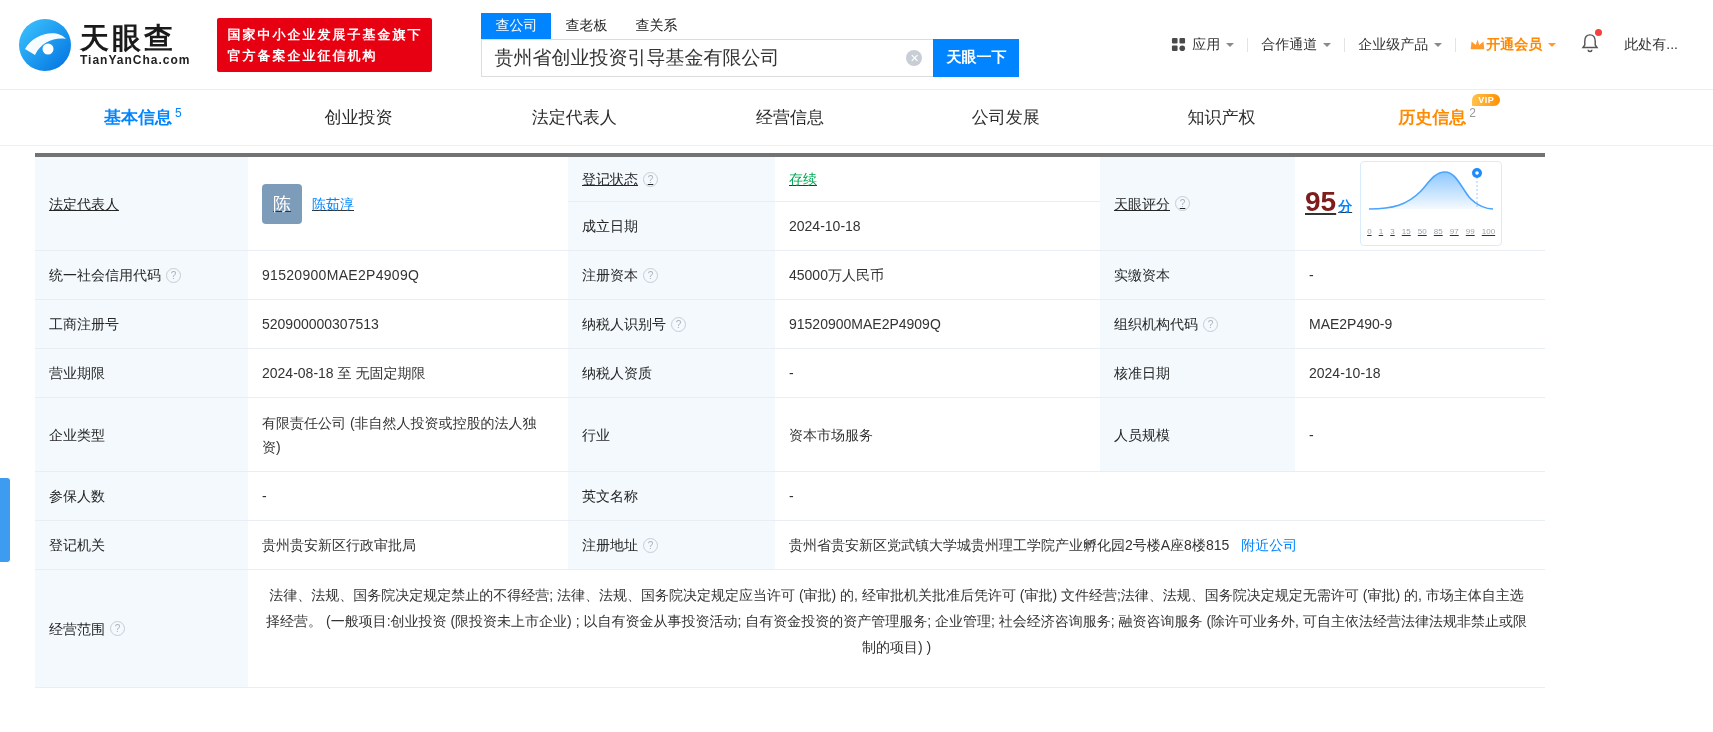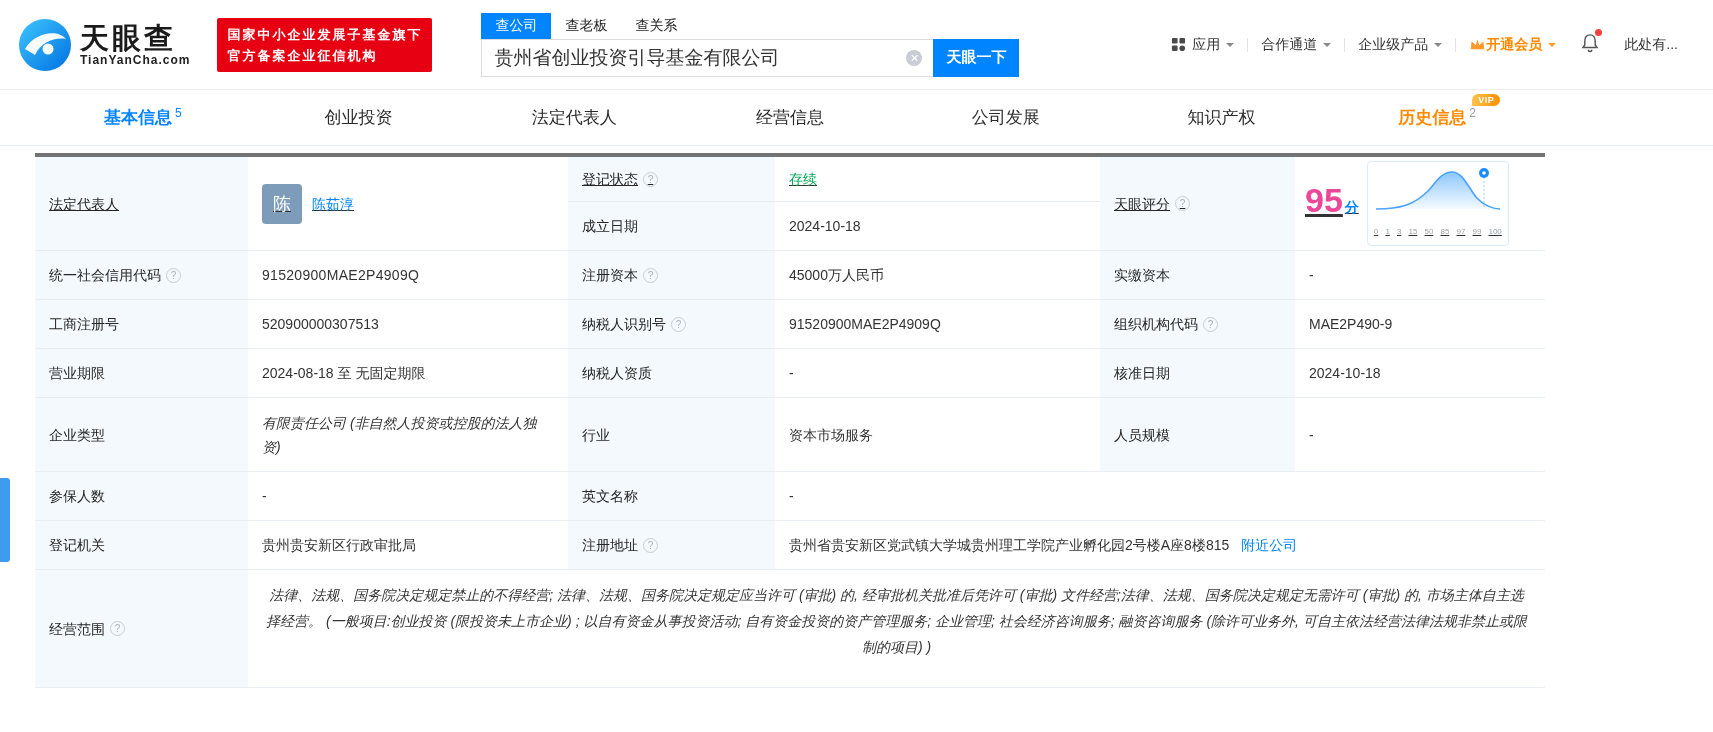--- a/index.html
+++ b/index.html
@@ -49,27 +49,27 @@
   .c { border-bottom:1px solid #e9eef4; display:flex; align-items:center; padding:0 14px; font-size:14px; color:#333; line-height:24px; }
   .c.top { border-top:4px solid #737373;text-decoration:underline; }
   .lb { background:#f3f9fc; color:#262626; }
   .help { display:inline-block; width:15px; height:15px; min-width:15px; border:1px solid #c6cdd6; border-radius:50%; color:#a9b1bc; font-size:10px; line-height:13px; text-align:center; margin-left:5px; cursor:pointer; }
   .avatar { width:40px; height:40px; min-width:40px; border-radius:4px; background:#7d9cba; color:#fff; font-size:18px; display:flex; align-items:center; justify-content:center; }
   .link { color:#0084ff; cursor:pointer; text-decoration:none; }
   .green { color:#00a854; }
   .mono-gap { letter-spacing:.3px; }
   .score-cell { padding:4px 6px 4px 10px; }
   .score-left { display:flex; align-items:baseline; }
-  .score-num { font-size:34px; font-weight:bold; color:#ec4899; }
+  .score-num { font-size:28px; font-weight:bold; color:#7f1d1d; }
   .score-unit { font-size:14px; color:#0084ff; margin-left:2px; font-weight:bold; }
   .chart-box { margin-left:8px; border:1px solid #d9ecfc; border-radius:4px; padding:3px 4px 1px 4px; background:#fff; }
   .axis { display:flex; justify-content:space-between; font-size:8px; color:#9aa4ad; padding:0 2px; }
   .axis span { text-align:center; }
   .scope-text { padding:12px 16px; align-items:flex-start;text-align:center; }
-  .wrapline { white-space:normal;font-style:italic; }
+  .wrapline { white-space:normal; }
   .side-strip { position:absolute; left:0; top:478px; width:10px; height:84px; background:#3d9bf0; border-radius:0 3px 3px 0; }
 </style>
 </head>
 <body>
 
 <div class="header">
   <div class="logo">
     <svg width="54" height="54" viewBox="0 0 54 54">
       <defs>
         <linearGradient id="lg" x1="0" y1="0" x2="1" y2="1">

